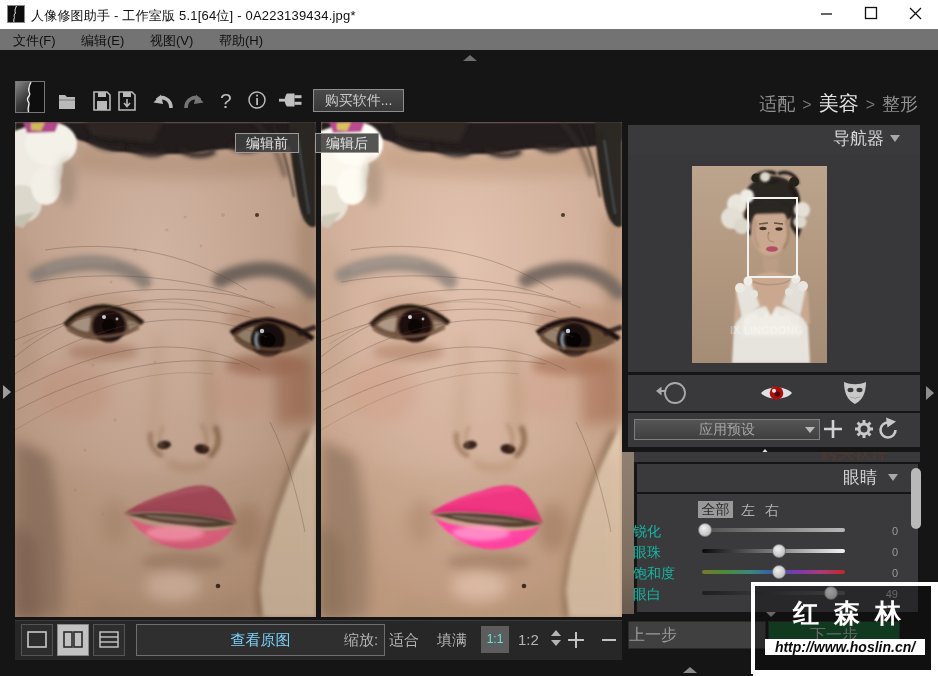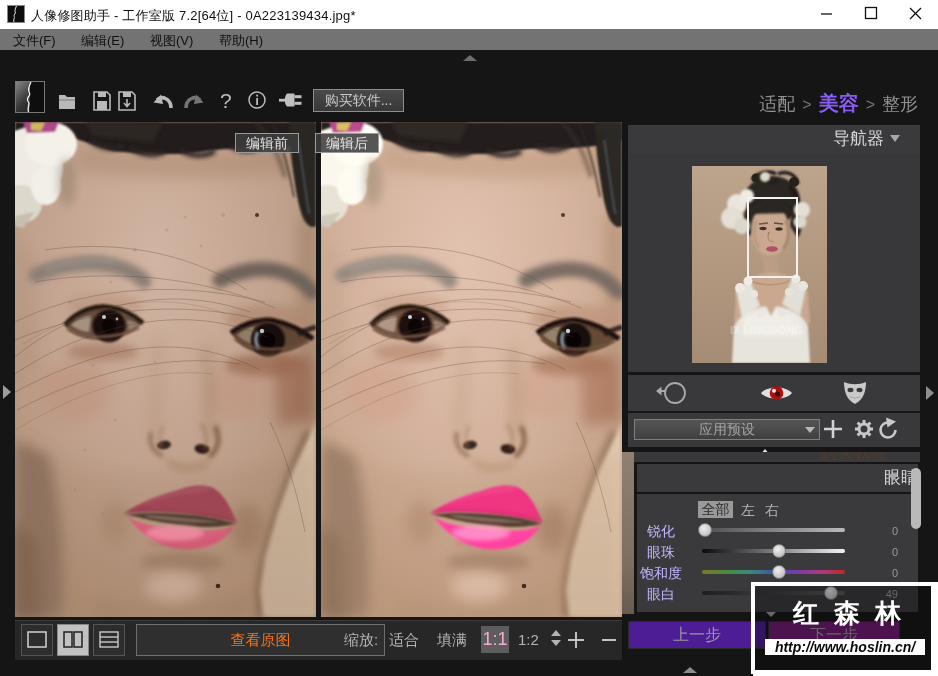--- a/index.html
+++ b/index.html
@@ -9,59 +9,59 @@
 #titlebar{position:absolute;top:0;left:0;width:938px;height:29px;background:#fff}
 #title{position:absolute;left:31px;top:7px;font-size:13px;color:#101010;letter-spacing:0.2px}
 .winbtn{position:absolute;top:0;height:29px;color:#111}
 #menubar{position:absolute;top:29px;left:0;width:938px;height:21px;background:#737373;font-size:13px;color:#101010}
 #menubar span{position:absolute;top:3px}
 
 #bigico{position:absolute;left:15px;top:81px;width:30px;height:32px;background:linear-gradient(160deg,#4a4a4a,#181818 60%);border:1px solid #666}
 .tbico{position:absolute;top:88px}
 #buybtn{position:absolute;left:313px;top:89px;width:91px;height:23px;background:linear-gradient(#4a4a4a,#383838);border:1px solid #8d8d8d;color:#c9c9c9;font-size:14px;text-align:center;line-height:21px}
 #crumb{position:absolute;top:90px;right:20px;font-size:18px;color:#909090}
-#crumb b{color:#8b5cf6;font-size:20px;font-weight:bold}
+#crumb b{color:#e5e5e5;font-size:20px;font-weight:normal}
 #crumb .sep{color:#787878;font-size:16px;padding:0 2px}
 .tri{width:0;height:0;position:absolute}
 
 #photoL{position:absolute;left:15px;top:122px;width:301px;height:495px;background:#b09a8a;filter:saturate(1.04)}
 #photoR{position:absolute;left:321px;top:122px;width:301px;height:495px;background:#b8a292;filter:saturate(1.04)}
 .taglabel{position:absolute;top:133px;height:20px;padding:0 10px;background:rgba(62,62,62,.88);border:1px solid #9a9a9a;color:#e4e4e4;font-size:14px;line-height:18px;z-index:5}
 
 #botbar{position:absolute;left:15px;top:620px;width:607px;height:40px;background:#272727;border-top:1px solid #3a3a3a}
 .vbtn{position:absolute;top:624px;width:32px;height:32px;border:1px solid #555;background:#2d2d2d}
 #viewbtn2{background:#c2c2c2;border-color:#888}
-#origbtn{position:absolute;left:136px;top:624px;width:249px;height:32px;background:#2f2f2f;border:1px solid #6e6e6e;color:#f97316;font-size:15px;text-align:center;line-height:30px}
+#origbtn{position:absolute;left:136px;top:624px;width:249px;height:32px;background:#2f2f2f;border:1px solid #6e6e6e;color:#7dd3fc;font-size:15px;text-align:center;line-height:30px}
 .zoomtxt{position:absolute;top:631px;font-size:15px;color:#b4b4b4}
-#z11{position:absolute;left:481px;top:626px;width:28px;height:27px;background:#5d5d5d;color:#f9a8d4;font-size:18px;text-align:center;line-height:27px}
+#z11{position:absolute;left:481px;top:626px;width:28px;height:27px;background:#5d5d5d;color:#5eead4;font-size:12px;text-align:center;line-height:27px}
 
 .panel{position:absolute;background:#3a3a3c}
 .phead{position:absolute;background:#3a3a3c;color:#d6d6d6;font-size:17px;text-align:right}
 
-.slab{position:absolute;color:#c4b5fd;font-size:14px;text-align:center;width:56px}
+.slab{position:absolute;color:#14b8a6;font-size:14px;text-align:left;width:56px}
 .sval{position:absolute;color:#9a9a9a;font-size:11px;width:24px;text-align:right}
 .strack{position:absolute;left:702px;width:143px;height:4px;border-radius:2px}
 .shandle{position:absolute;width:14px;height:14px;border-radius:50%;background:radial-gradient(circle at 40% 35%,#efefef,#c2c2c2 70%,#9a9a9a);border:1px solid #7a7a7a}
 
 #wmbox{position:absolute;left:751px;top:582px;width:184px;height:92px;border:4px solid #fff;background:rgba(8,8,8,0.35);z-index:50}
 #wmtext{position:absolute;left:793px;top:596px;color:#fff;font-size:26px;font-weight:bold;letter-spacing:15px;z-index:51;white-space:nowrap}
 #wmurl{position:absolute;left:765px;top:639px;width:160px;height:16px;background:#fff;z-index:51;color:#0a0a0a;font-size:14px;font-weight:bold;font-style:italic;line-height:16px;text-align:center;font-family:"Liberation Sans",sans-serif}
 #wmr{position:absolute;left:933px;top:582px;width:5px;height:94px;background:#fff;z-index:50}
 #wmb{position:absolute;left:753px;top:672px;width:185px;height:4px;background:#fff;z-index:50}
 </style></head>
 <body>
 <div id="win"></div>
 
 <div id="titlebar"></div>
 <svg id="appico" style="position:absolute;left:7px;top:5px" width="18" height="18" viewBox="0 0 18 18">
 <rect width="18" height="18" fill="#0d0d0d"></rect>
 <path d="M9.5 1 C8 4 7.5 6 8.5 8 C7 9.5 6.8 11 7.5 12.5 C6.8 14 6.5 16 7 17" fill="none" stroke="#e8e8e8" stroke-width="1"></path>
 <rect x="0.5" y="0.5" width="17" height="17" fill="none" stroke="#888" stroke-width="1"></rect>
 </svg>
-<div id="title">人像修图助手 - 工作室版 7.2[64位] - 0A223139434.jpg*</div>
+<div id="title">人像修图助手 - 工作室版 5.1[64位] - 0A223139434.jpg*</div>
 <svg class="winbtn" style="left:815px" width="110" height="29">
   <line x1="6" y1="14" x2="17" y2="14" stroke="#111" stroke-width="1.3"></line>
   <rect x="50.5" y="7.5" width="11" height="11" fill="none" stroke="#111" stroke-width="1.3"></rect>
   <line x1="95" y1="8" x2="106" y2="19" stroke="#111" stroke-width="1.3"></line>
   <line x1="106" y1="8" x2="95" y2="19" stroke="#111" stroke-width="1.3"></line>
 </svg>
 
 <div id="menubar">
   <span style="left:13px">文件(F)</span>
   <span style="left:81px">编辑(E)</span>
@@ -570,21 +570,21 @@
    <path d="M66.5 5.5 A 7.5 7.5 0 1 0 73.5 13" fill="none" stroke="#c9c9c9" stroke-width="2.6"></path>
    <path d="M64 0.5 L74 4.5 L65.5 10.5 Z" fill="#c9c9c9"></path>
   </g>
 </svg>
 <div class="tri" style="left:760px;top:449px;border-left:5px solid transparent;border-right:5px solid transparent;border-bottom:6px solid #e0e0e0"></div>
 
 <div class="panel" style="left:628px;top:452px;width:292px;height:10px;background:#39393b;overflow:hidden">
   <div style="position:absolute;right:32px;top:-11px;font-size:17px;color:#55392f">购买软件</div>
 </div>
 
-<div class="phead" style="left:637px;top:464px;width:281px;height:28px;line-height:28px"><span style="">眼睛</span></div>
+<div class="phead" style="left:637px;top:464px;width:281px;height:28px;line-height:28px"><span style="margin-right:41px">眼睛</span></div>
 <div class="tri" style="left:888px;top:474px;border-left:5px solid transparent;border-right:5px solid transparent;border-top:7px solid #a8a8a8"></div>
 <div class="panel" style="left:637px;top:494px;width:281px;height:118px;background:#3a3a3c"></div>
 
 <div class="abs" style="left:622px;top:452px;width:12px;height:162px;background:linear-gradient(#8f8071,#7e6e60 70%,#675a4e)"></div>
 
 <div class="abs" style="left:698px;top:501px;width:35px;height:17px;background:#999;color:#2c2c2c;font-size:14px;text-align:center;line-height:17px">全部</div>
 <span class="abs" style="left:741px;top:502px;font-size:14px;color:#b2b2b2">左</span>
 <span class="abs" style="left:765px;top:502px;font-size:14px;color:#b2b2b2">右</span>
 
 <div class="slab" style="left:633px;top:523px">锐化</div>
@@ -602,22 +602,22 @@
 <div class="shandle" style="left:772px;top:565px"></div>
 <div class="sval" style="left:874px;top:567px">0</div>
 
 <div class="slab" style="left:633px;top:586px">眼白</div>
 <div class="strack" style="top:591px;background:linear-gradient(90deg,#1e1e1e,#5a5a5a)"></div>
 <div class="shandle" style="left:824px;top:586px"></div>
 <div class="sval" style="left:874px;top:588px">49</div>
 
 <div class="tri" style="left:766px;top:612px;border-left:5px solid transparent;border-right:5px solid transparent;border-top:5px solid #9a9a9a"></div>
 
-<div class="abs" style="left:628px;top:621px;width:138px;height:28px;background:#4c1d95;border:1px solid #2a2a2a;color:#9b9b9b;font-size:16px;text-align:center;line-height:26px">上一步</div>
-<div class="abs" style="left:768px;top:621px;width:132px;height:28px;background:#701a75;border:1px solid #2a2a2a;color:#9b9b9b;font-size:16px;text-align:center;line-height:26px">下一步</div>
+<div class="abs" style="left:628px;top:621px;width:138px;height:28px;background:#404040;border:1px solid #2a2a2a;color:#9b9b9b;font-size:16px;text-align:left;line-height:26px">上一步</div>
+<div class="abs" style="left:768px;top:621px;width:132px;height:28px;background:#14532d;border:1px solid #2a2a2a;color:#9b9b9b;font-size:16px;text-align:center;line-height:26px">下一步</div>
 
 <div class="abs" style="left:911px;top:468px;width:10px;height:61px;background:#b9b9b9;border-radius:5px;z-index:6"></div>
 <div class="tri" style="left:926px;top:386px;border-top:7px solid transparent;border-bottom:7px solid transparent;border-left:8px solid #8f8f8f"></div>
 
 <div id="wmbox"></div>
 <div id="wmtext">红森林</div>
 <div id="wmurl">http://www.hoslin.cn/</div>
 <div id="wmr"></div>
 <div id="wmb"></div>
 

